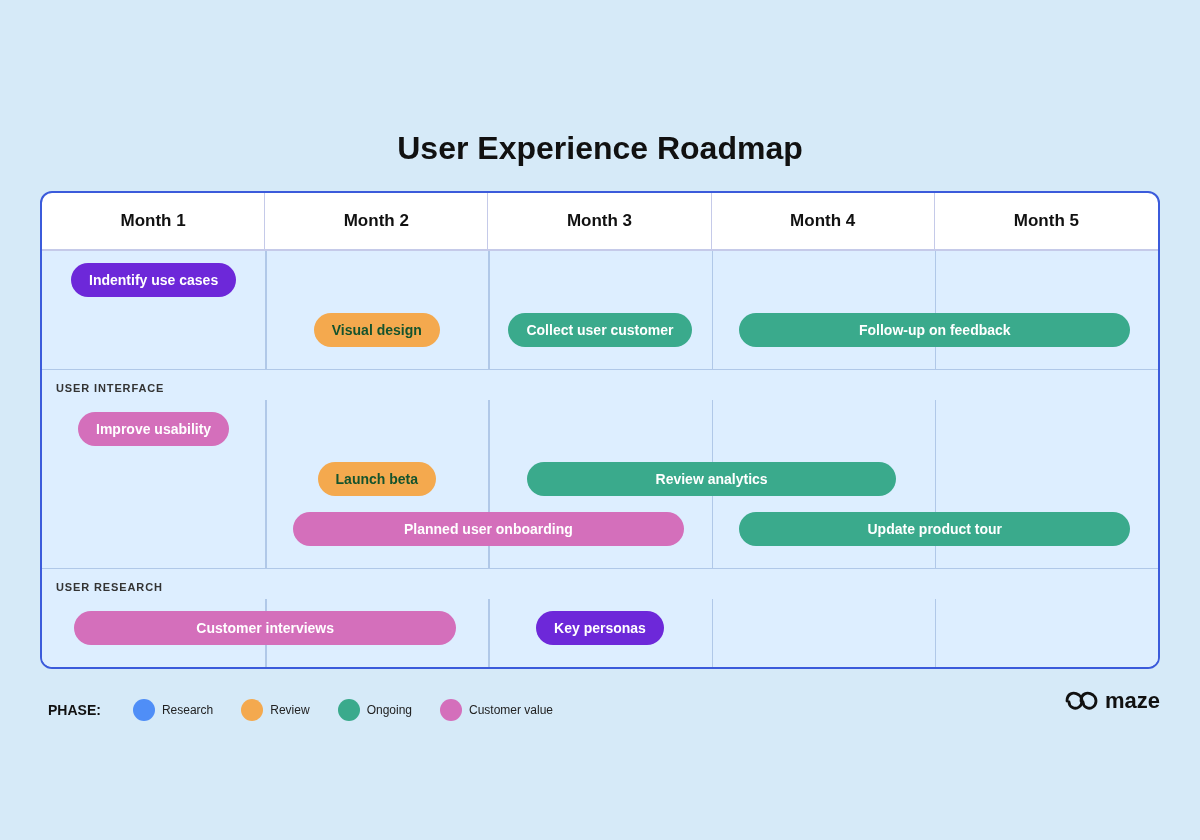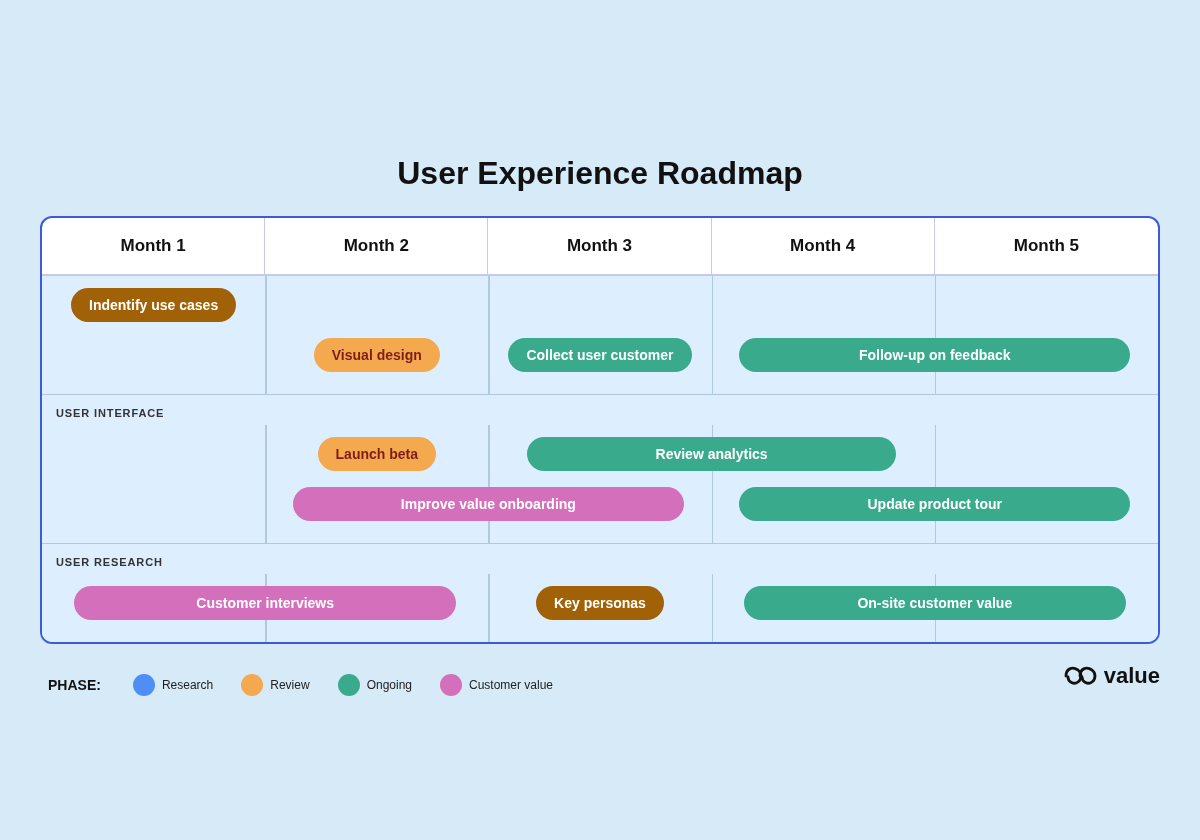--- a/index.html
+++ b/index.html
@@ -69,22 +69,22 @@
       display: inline-flex;
       align-items: center;
       justify-content: center;
       border-radius: 50px;
       padding: 9px 18px;
       font-size: 14px;
       font-weight: 600;
       white-space: nowrap;
       color: #fff;
     }
-    .pill-blue { background: #a16207; color: #fff; }
-    .pill-orange { background: #f4a94e; color: #7f1d1d; }
+    .pill-blue { background: #6d28d9; color: #fff; }
+    .pill-orange { background: #f4a94e; color: #14532d; }
     .pill-teal { background: #3aaa8c; color: #fff; }
     .pill-pink { background: #d46fbb; color: #fff; }
 
     
     .legend {
       display: flex;
       align-items: center;
       gap: 28px;
       margin-top: 18px;
       width: 100%;
@@ -202,36 +202,45 @@
   </div>
 
   <div class="section-row">
     <div class="section-label">USER INTERFACE</div>
     <div style="position:relative; padding: 4px 0 14px;">
       <div class="row-divider" style="left:20%"></div>
       <div class="row-divider" style="left:40%"></div>
       <div class="row-divider" style="left:60%"></div>
       <div class="row-divider" style="left:80%"></div>
 
+      <div class="task-row">
+        <div class="task-cell">
+          <span class="pill pill-pink">Improve usability</span>
+        </div>
+        <div class="task-cell"></div>
+        <div class="task-cell"></div>
+        <div class="task-cell"></div>
+        <div class="task-cell"></div>
+      </div>
 
       <div class="task-row">
         <div class="task-cell"></div>
         <div class="task-cell">
           <span class="pill pill-orange">Launch beta</span>
         </div>
         <div class="task-cell span-2">
           <span class="pill pill-teal" style="width:85%;">Review analytics</span>
         </div>
         <div class="task-cell"></div>
       </div>
 
       <div class="task-row">
         <div class="task-cell"></div>
         <div class="task-cell span-2">
-          <span class="pill pill-pink" style="width:90%;">Improve value onboarding</span>
+          <span class="pill pill-pink" style="width:90%;">Planned user onboarding</span>
         </div>
         <div class="task-cell span-2">
           <span class="pill pill-teal" style="width:90%;">Update product tour</span>
         </div>
       </div>
     </div>
   </div>
 
   <div class="section-row" style="border-bottom:none;">
     <div class="section-label">USER RESEARCH</div>
@@ -241,23 +250,20 @@
       <div class="row-divider" style="left:60%"></div>
       <div class="row-divider" style="left:80%"></div>
 
       <div class="task-row">
         <div class="task-cell span-2">
           <span class="pill pill-pink" style="width:88%;">Customer interviews</span>
         </div>
         <div class="task-cell">
           <span class="pill pill-blue">Key personas</span>
         </div>
-        <div class="task-cell span-2">
-          <span class="pill pill-teal" style="width:88%;">On-site customer value</span>
-        </div>
       </div>
     </div>
   </div>
 </div>
 
 <div class="bottom-row">
   <div class="legend">
     <span class="legend-label">PHASE:</span>
     <div class="legend-item">
       <div class="legend-dot" style="background:#4f8ef7;"></div>
@@ -275,15 +281,15 @@
       <div class="legend-dot" style="background:#d46fbb;"></div>
       <span>Customer value</span>
     </div>
   </div>
 
   <div class="maze-logo">
     <svg width="36" height="28" viewBox="0 0 36 28" fill="none" xmlns="http://www.w3.org/2000/svg">
       <path d="M4 14 C4 7, 10 4, 16 8 C20 11, 20 17, 16 20 C12 23, 6 20, 6 15" stroke="#111" stroke-width="2.8" fill="none" stroke-linecap="round"></path>
       <path d="M18 14 C18 7, 24 4, 30 8 C34 11, 34 17, 30 20 C26 23, 20 20, 20 15" stroke="#111" stroke-width="2.8" fill="none" stroke-linecap="round"></path>
     </svg>
-    <span style="font-size:22px;font-weight:700;">value</span>
+    <span style="font-size:22px;font-weight:700;">maze</span>
   </div>
 </div>
 
 </body></html>

